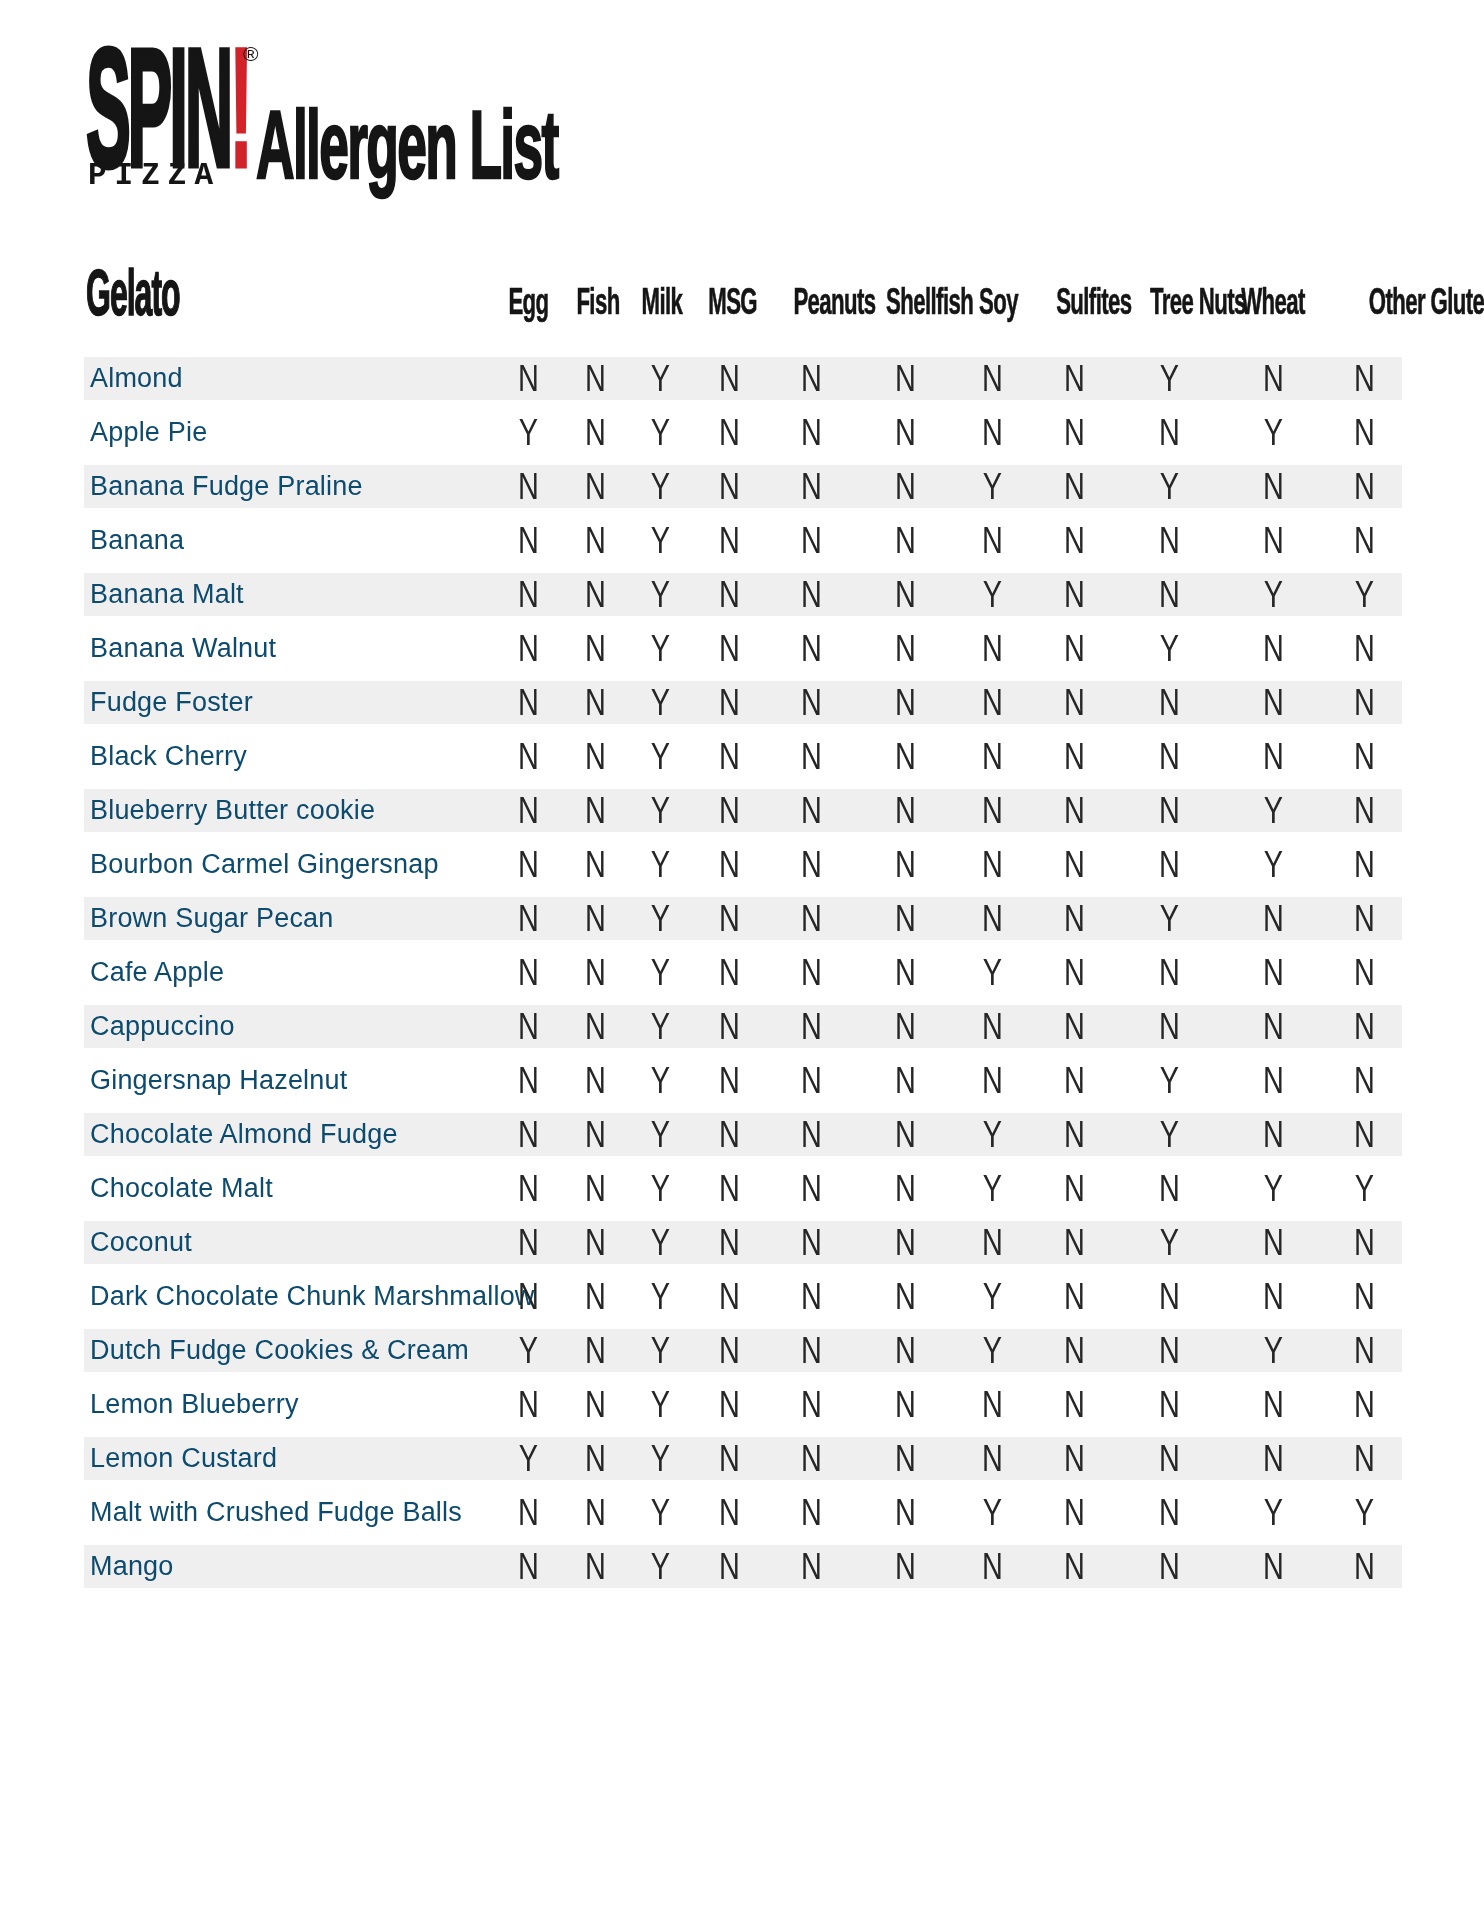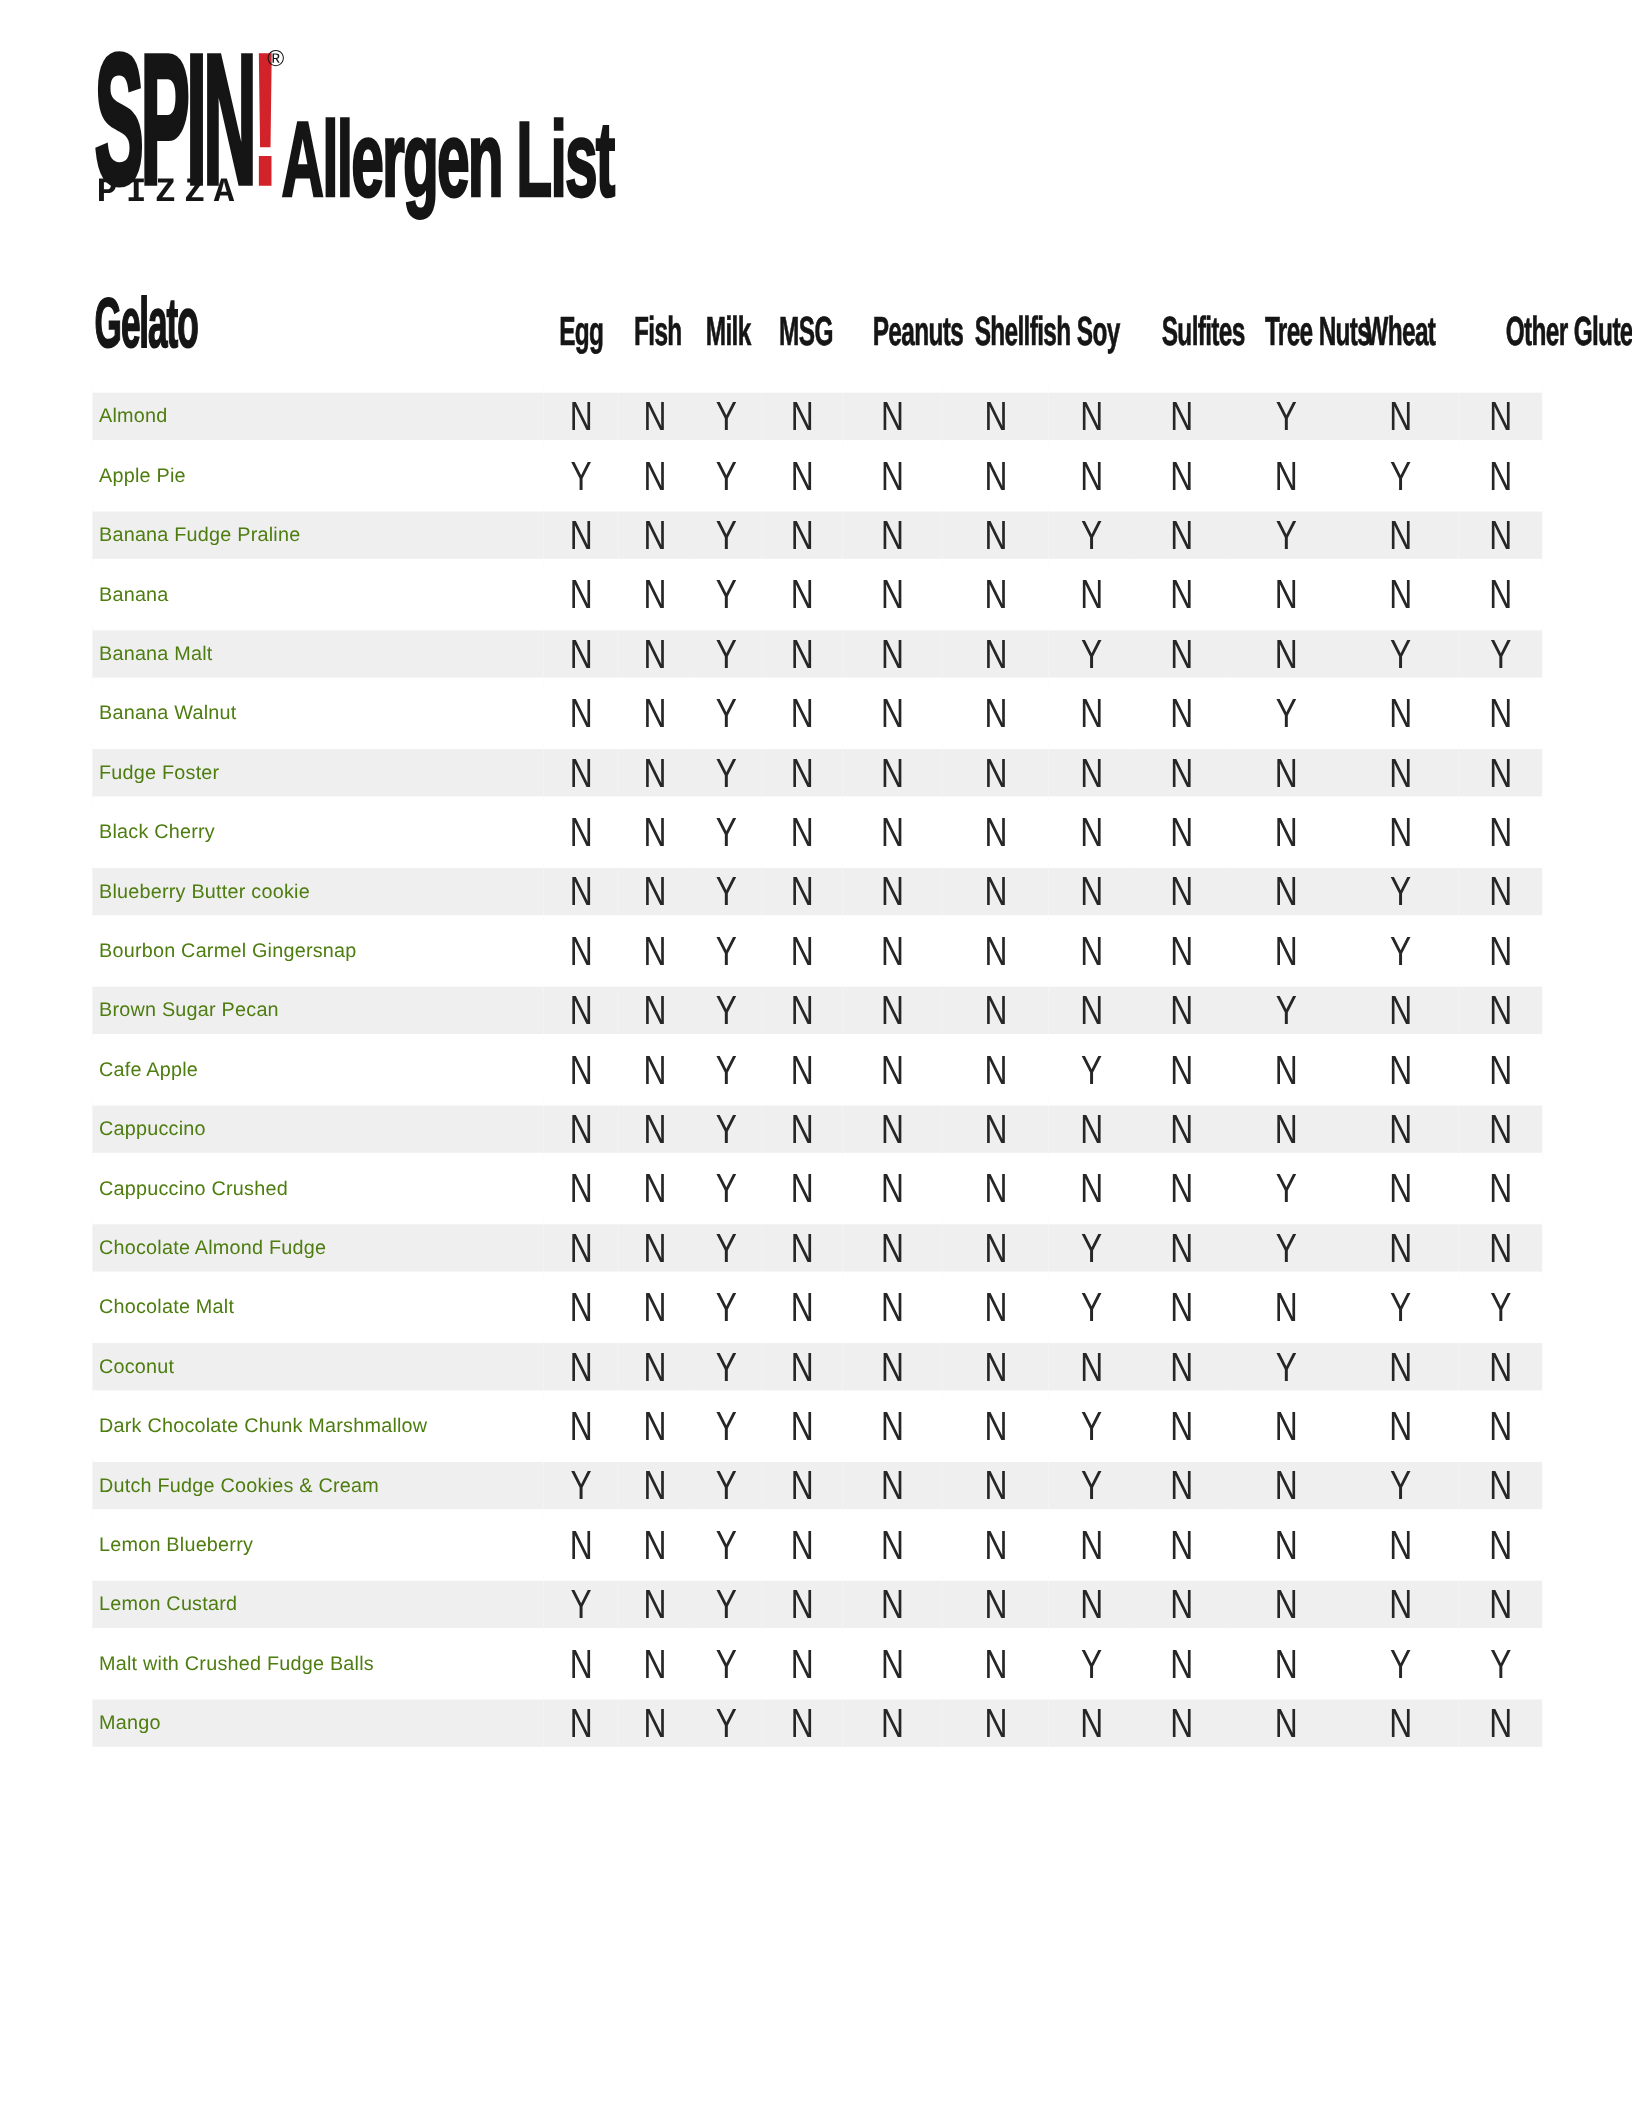--- a/index.html
+++ b/index.html
@@ -46,22 +46,22 @@
     transform:scaleX(.50); transform-origin:left bottom;
     font-size:64px; letter-spacing:-2px; -webkit-text-stroke:1.6px var(--ink);
   }
   tbody td {
     height:43px; padding:0; text-align:center; vertical-align:middle;
     border-top:11px solid #fff; border-bottom:11px solid #fff;
     background:#fff;
   }
   tbody tr.odd td { background:var(--stripe); }
   td.flavor {
-    text-align:left; padding-left:6px; font-size:18px; letter-spacing:.2px;
-    color:#4d7c0f; white-space:nowrap; overflow:visible;
+    text-align:left; padding-left:6px; font-size:27px; letter-spacing:.2px;
+    color:#0c4a6e; white-space:nowrap; overflow:visible;
   }
   td .yn {
     display:inline-block; font-size:37px; font-weight:400; line-height:1;
     color:#262626; transform:scaleX(.78); transform-origin:center center;
   }
 </style>
 </head>
 <body>
 
 <div class="page" style="--accent: #d2232a; --stripe: #efefef; --ink: #151515;">
@@ -281,21 +281,21 @@
             <td><span class="yn">N</span></td>
             <td><span class="yn">N</span></td>
             <td><span class="yn">N</span></td>
             <td><span class="yn">N</span></td>
             <td><span class="yn">N</span></td>
             <td><span class="yn">N</span></td>
             <td><span class="yn">N</span></td>
             <td><span class="yn">N</span></td>
           </tr>
           <tr class="even">
-            <td class="flavor">Cappuccino Crushed</td>
+            <td class="flavor">Gingersnap Hazelnut</td>
             <td><span class="yn">N</span></td>
             <td><span class="yn">N</span></td>
             <td><span class="yn">Y</span></td>
             <td><span class="yn">N</span></td>
             <td><span class="yn">N</span></td>
             <td><span class="yn">N</span></td>
             <td><span class="yn">N</span></td>
             <td><span class="yn">N</span></td>
             <td><span class="yn">Y</span></td>
             <td><span class="yn">N</span></td>

